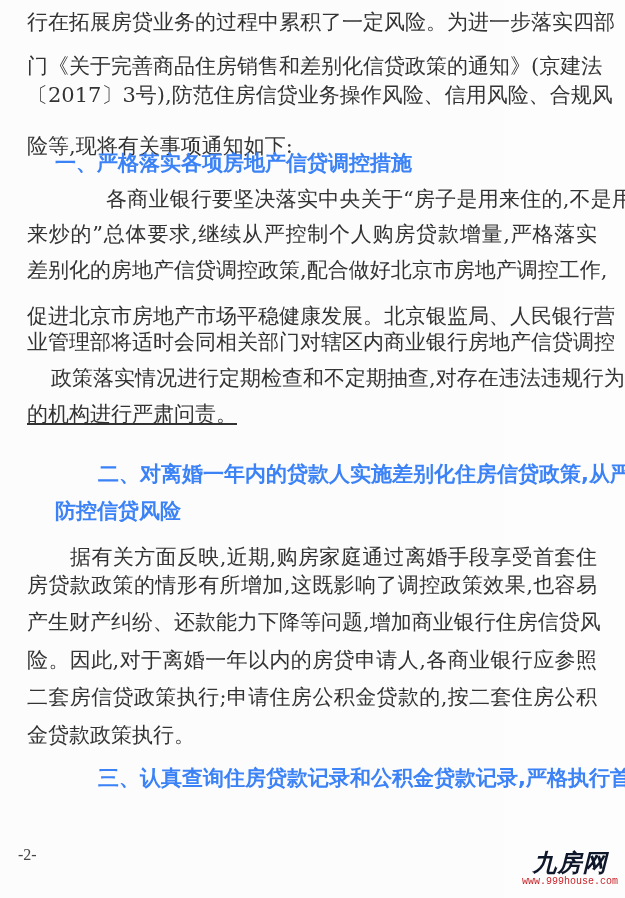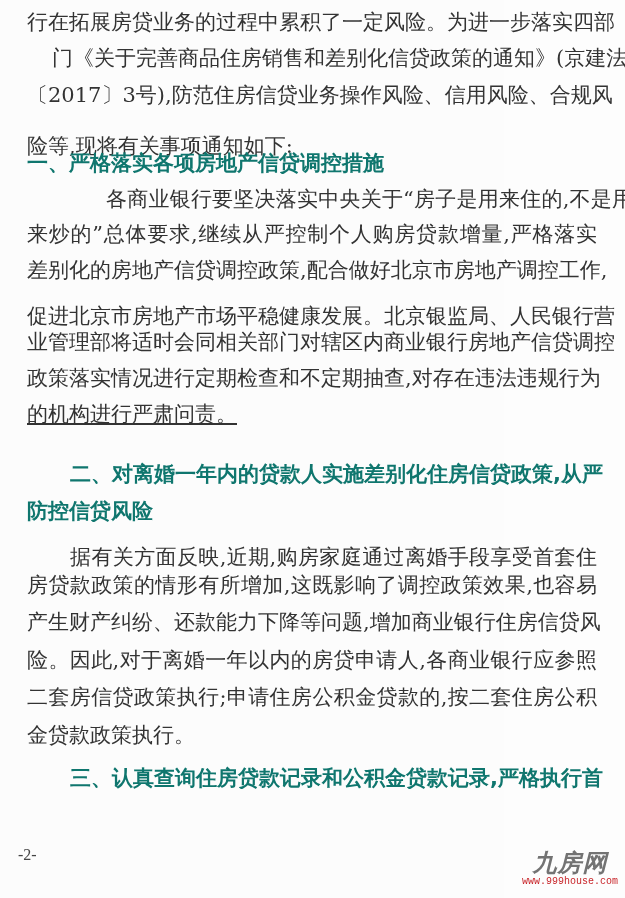--- a/index.html
+++ b/index.html
@@ -31,70 +31,71 @@
     white-space: nowrap;
     text-align: justify;
     text-align-last: justify;
     color: #333;
   }
   .line.last { text-align-last: left; }
   .line.indent { left: 70px; width: 527px; }
   .line.heading {
     font-family: "DejaVu Sans", "Liberation Sans", sans-serif;
     font-weight: bold;
-    color: #0f766e;
+    color: #3b82f6;
     font-size: 21px;
+    margin-left: 28px;
   }
   .page-number {
     position: absolute;
     left: 18px;
     top: 846px;
     font-size: 16px;
     color: #444;
     font-family: "Liberation Serif", serif;
   }
   .watermark {
     position: absolute;
     left: 520px;
     top: 850px;
     width: 100px;
     text-align: center;
   }
   .wm-logo {
     font-family: "DejaVu Sans", "Liberation Sans", sans-serif;
     font-size: 24px;
     font-weight: bold;
-    color: #737373;
+    color: #0f172a;
     letter-spacing: 1px;
     line-height: 26px;
     font-style: italic;
   }
   .wm-url {
     font-family: Liberation Mono, monospace;
     font-size: 10px;
     color: #c8262b;
     line-height: 12px;
   }
 </style>
 </head>
 <body>
 
 <div class="page">
   <div id="lines">
       <div class="line" style="top: 4px;">行在拓展房贷业务的过程中累积了一定风险。为进一步落实四部</div>
-      <div class="line" style="top: 40px; margin-left: 25px;">门《关于完善商品住房销售和差别化信贷政策的通知》(京建法</div>
+      <div class="line" style="top: 48px;">门《关于完善商品住房销售和差别化信贷政策的通知》(京建法</div>
       <div class="line" style="top: 77px;">〔2017〕3号),防范住房信贷业务操作风险、信用风险、合规风</div>
       <div class="line last" style="top: 112px; margin-top: 16px;">险等,现将有关事项通知如下:</div>
       <div class="line heading last" style="top: 145px;">一、严格落实各项房地产信贷调控措施</div>
       <div class="line indent" style="top: 181px; margin-left: 36px;">各商业银行要坚决落实中央关于“房子是用来住的,不是用</div>
       <div class="line" style="top: 216px;">来炒的”总体要求,继续从严控制个人购房贷款增量,严格落实</div>
       <div class="line" style="top: 252px;">差别化的房地产信贷调控政策,配合做好北京市房地产调控工作,</div>
       <div class="line" style="top: 288px; margin-top: 10px;">促进北京市房地产市场平稳健康发展。北京银监局、人民银行营</div>
       <div class="line" style="top: 324px;">业管理部将适时会同相关部门对辖区内商业银行房地产信贷调控</div>
-      <div class="line" style="top: 360px;">政策落实情况进行定期检查和不定期抽查,对存在违法违规行为</div>
+      <div class="line" style="top: 360px; margin-left: 24px;">政策落实情况进行定期检查和不定期抽查,对存在违法违规行为</div>
       <div class="line last" style="top: 396px; text-decoration: underline;">的机构进行严肃问责。</div>
       <div class="line heading indent" style="top: 456px;">二、对离婚一年内的贷款人实施差别化住房信贷政策,从严</div>
       <div class="line heading last" style="top: 493px;">防控信贷风险</div>
       <div class="line indent" style="top: 539px;">据有关方面反映,近期,购房家庭通过离婚手段享受首套住</div>
       <div class="line" style="top: 567px;">房贷款政策的情形有所增加,这既影响了调控政策效果,也容易</div>
       <div class="line" style="top: 604px;">产生财产纠纷、还款能力下降等问题,增加商业银行住房信贷风</div>
       <div class="line" style="top: 642px;">险。因此,对于离婚一年以内的房贷申请人,各商业银行应参照</div>
       <div class="line" style="top: 679px;">二套房信贷政策执行;申请住房公积金贷款的,按二套住房公积</div>
       <div class="line last" style="top: 717px;">金贷款政策执行。</div>
       <div class="line heading indent" style="top: 760px;">三、认真查询住房贷款记录和公积金贷款记录,严格执行首</div>

